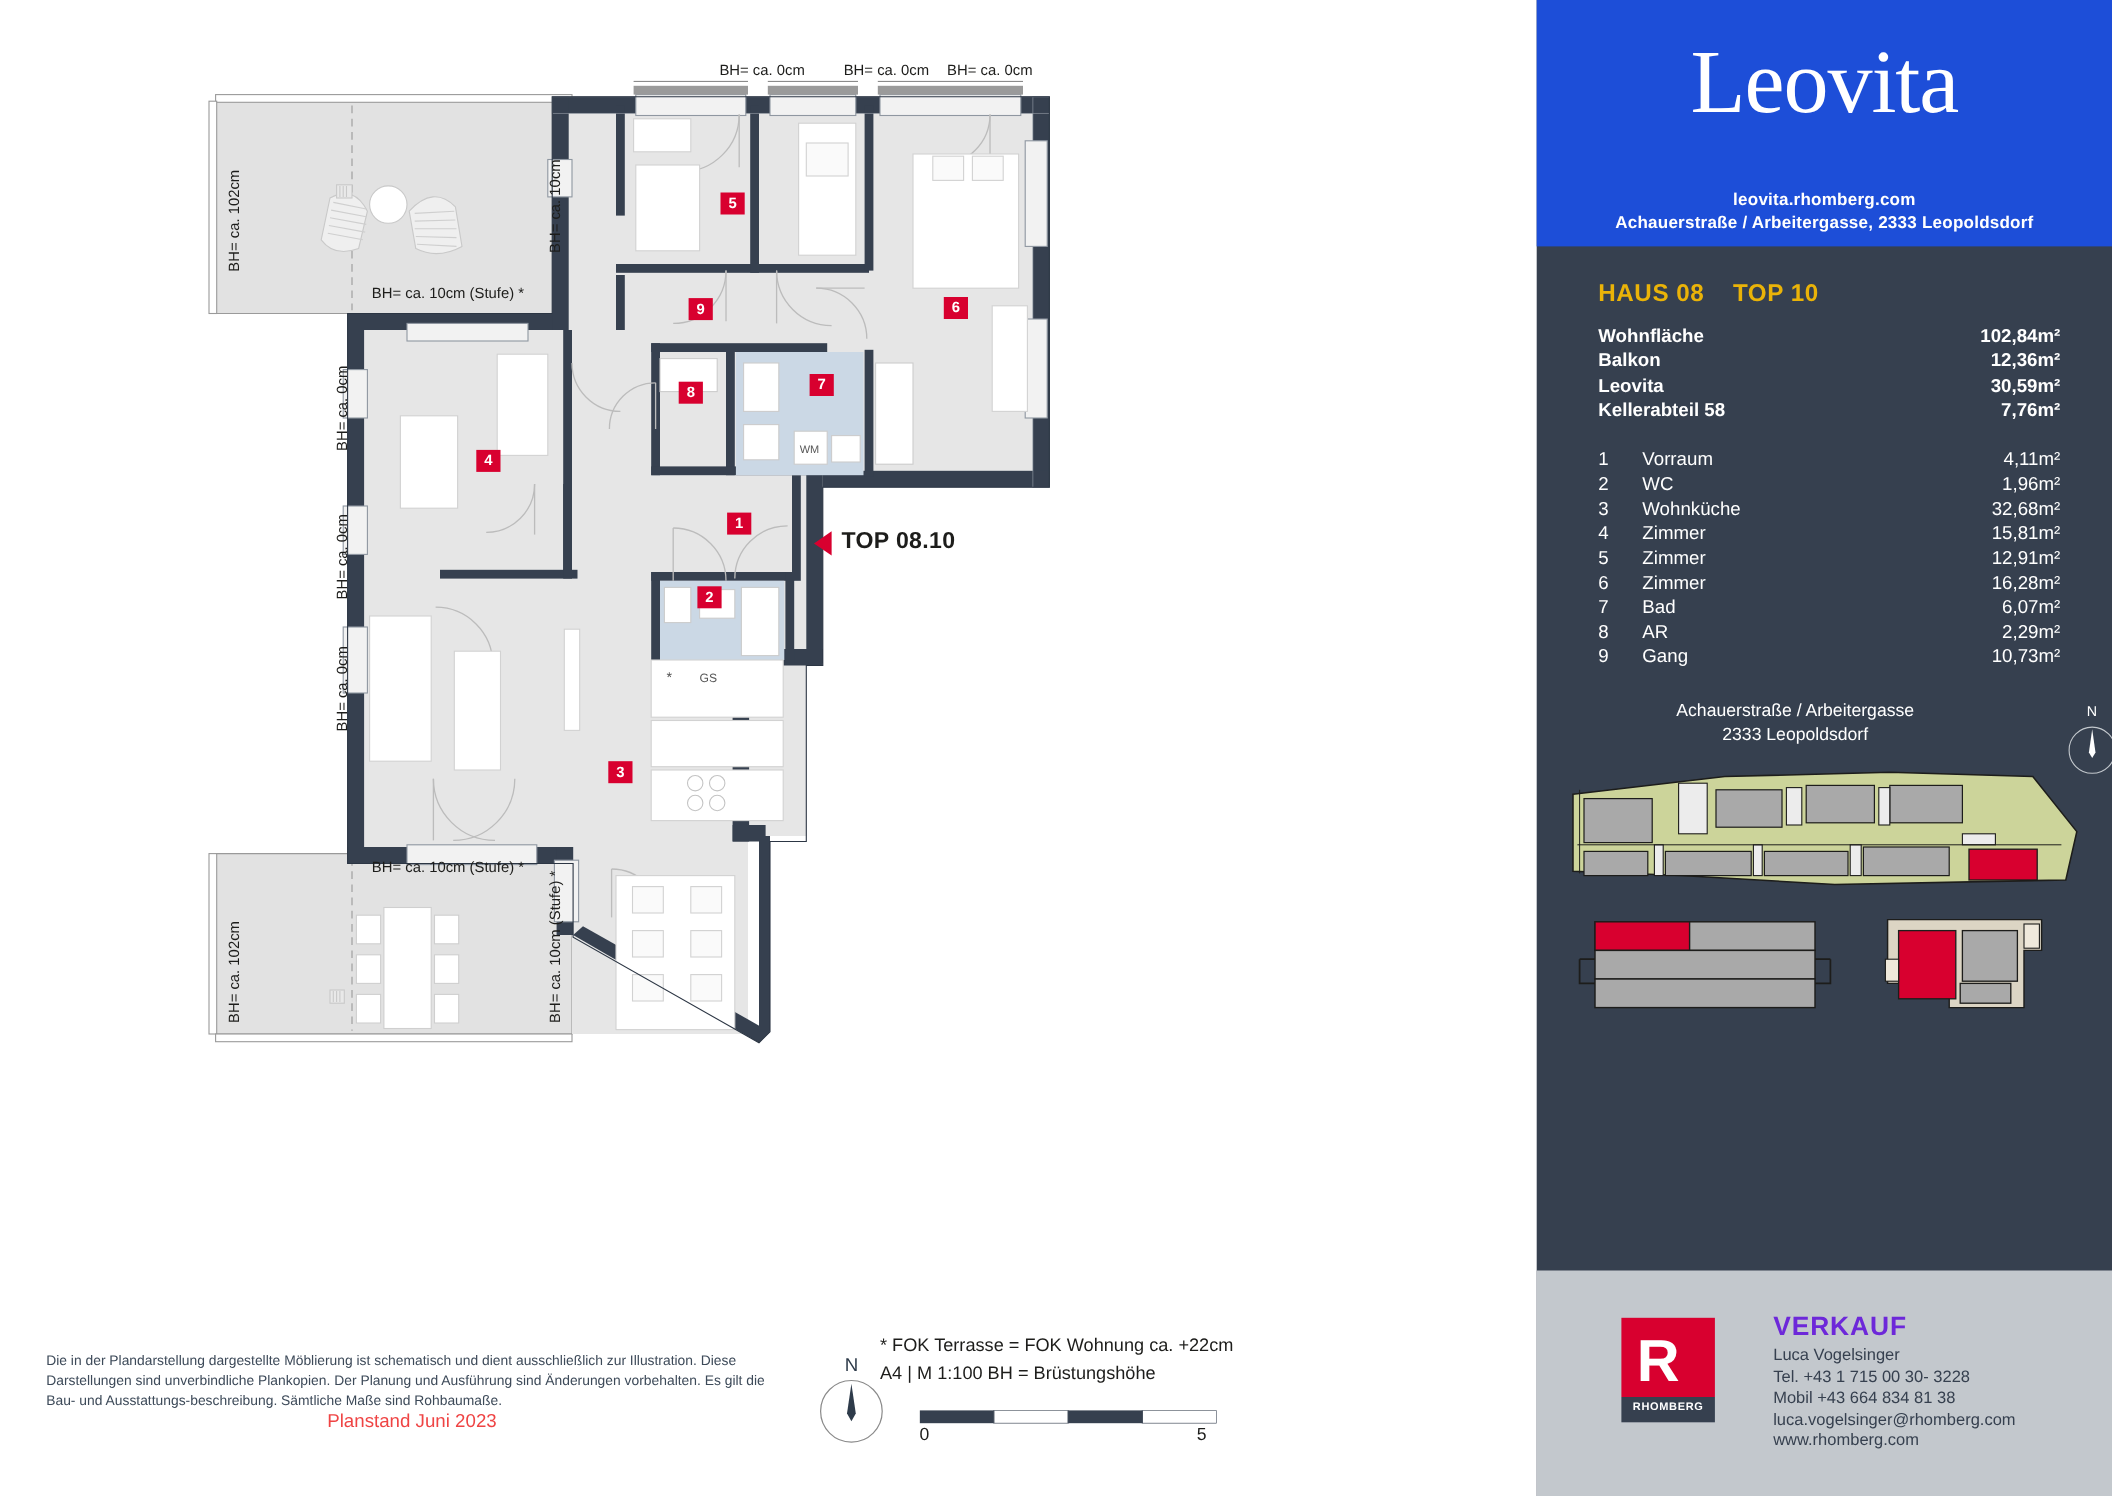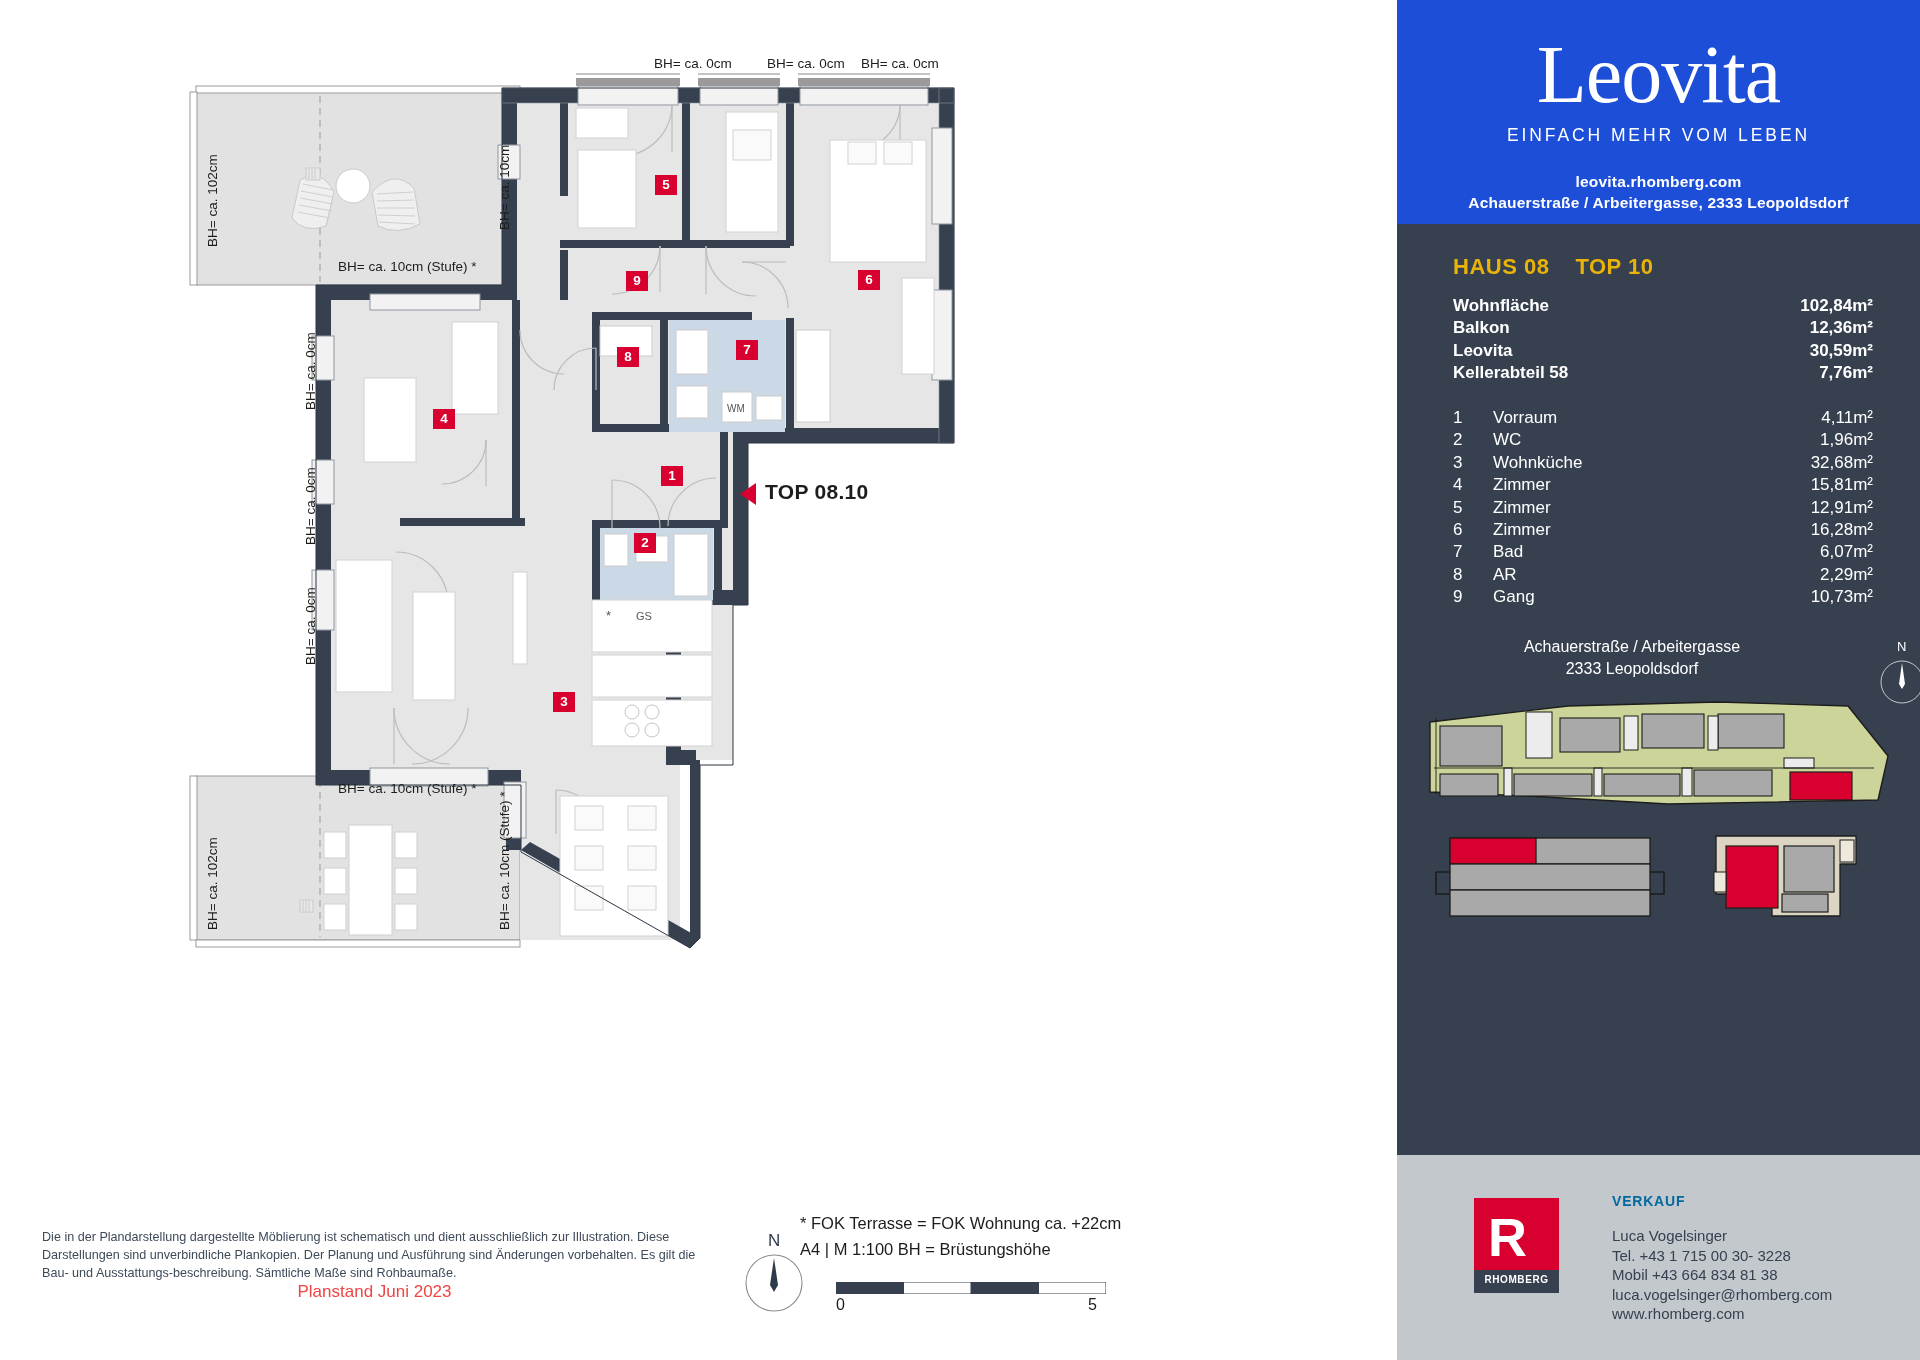--- a/index.html
+++ b/index.html
@@ -79,21 +79,21 @@
   #rhomberg-logo{
     position:absolute;left:77px;top:43px;width:85px;height:95px;
   }
   .rh-red{position:absolute;left:0;top:0;width:85px;height:72px;background:#d8002f;}
   .rh-bar{position:absolute;left:0;top:72px;width:85px;height:23px;background:#36404f;}
   .rh-txt{position:absolute;left:0;top:76px;width:85px;text-align:center;
           font-size:10px;font-weight:bold;color:#fff;letter-spacing:.6px;}
   .rh-r{position:absolute;left:14px;top:12px;font-family:"Liberation Sans",sans-serif;
         font-size:54px;line-height:54px;font-weight:bold;color:#fff;}
   #verkauf-text{position:absolute;left:215px;top:38px;}
-  #verkauf-text .vk-head{font-size:14px;font-weight:bold;color:#0369a1;letter-spacing:.8px;margin-bottom:17px;}
+  #verkauf-text .vk-head{font-size:24px;font-weight:bold;color:#6d28d9;letter-spacing:.8px;margin-bottom:1px;}
   #verkauf-text .vk-line{font-size:15px;color:#36404f;line-height:19.6px;}
 
   
   #plan{position:absolute;left:0;top:0;width:1397px;height:1360px;}
 
   .bh-label{position:absolute;font-size:13.5px;color:#1d1d1b;white-space:nowrap;font-family:"Liberation Sans",sans-serif;}
   .rot90{transform:rotate(-90deg);transform-origin:0 0;}
 
   .roomnum{
     position:absolute;width:22px;height:20px;background:#d8002f;color:#fff;
@@ -410,21 +410,20 @@
       <rect x="202.5" y="0" width="67.5" height="12" fill="#ffffff" stroke="#36404f" stroke-width="1"></rect>
     </svg>
     <div id="scale-0">0</div>
     <div id="scale-5">5</div>
   </div>
 
   <div id="sidebar">
 
     <div id="logo-block">
       <div class="logo-word">Leovita</div>
-      <div class="logo-tag">EINFACH MEHR VOM LEBEN</div>
       <div class="logo-url">leovita.rhomberg.com</div>
       <div class="logo-addr">Achauerstraße / Arbeitergasse, 2333 Leopoldsdorf</div>
     </div>
 
     <div id="unit-title">
       <span>HAUS 08</span><span class="gap"></span><span>TOP 10</span>
     </div>
 
     <div class="area-table">
       <div class="area-row">

